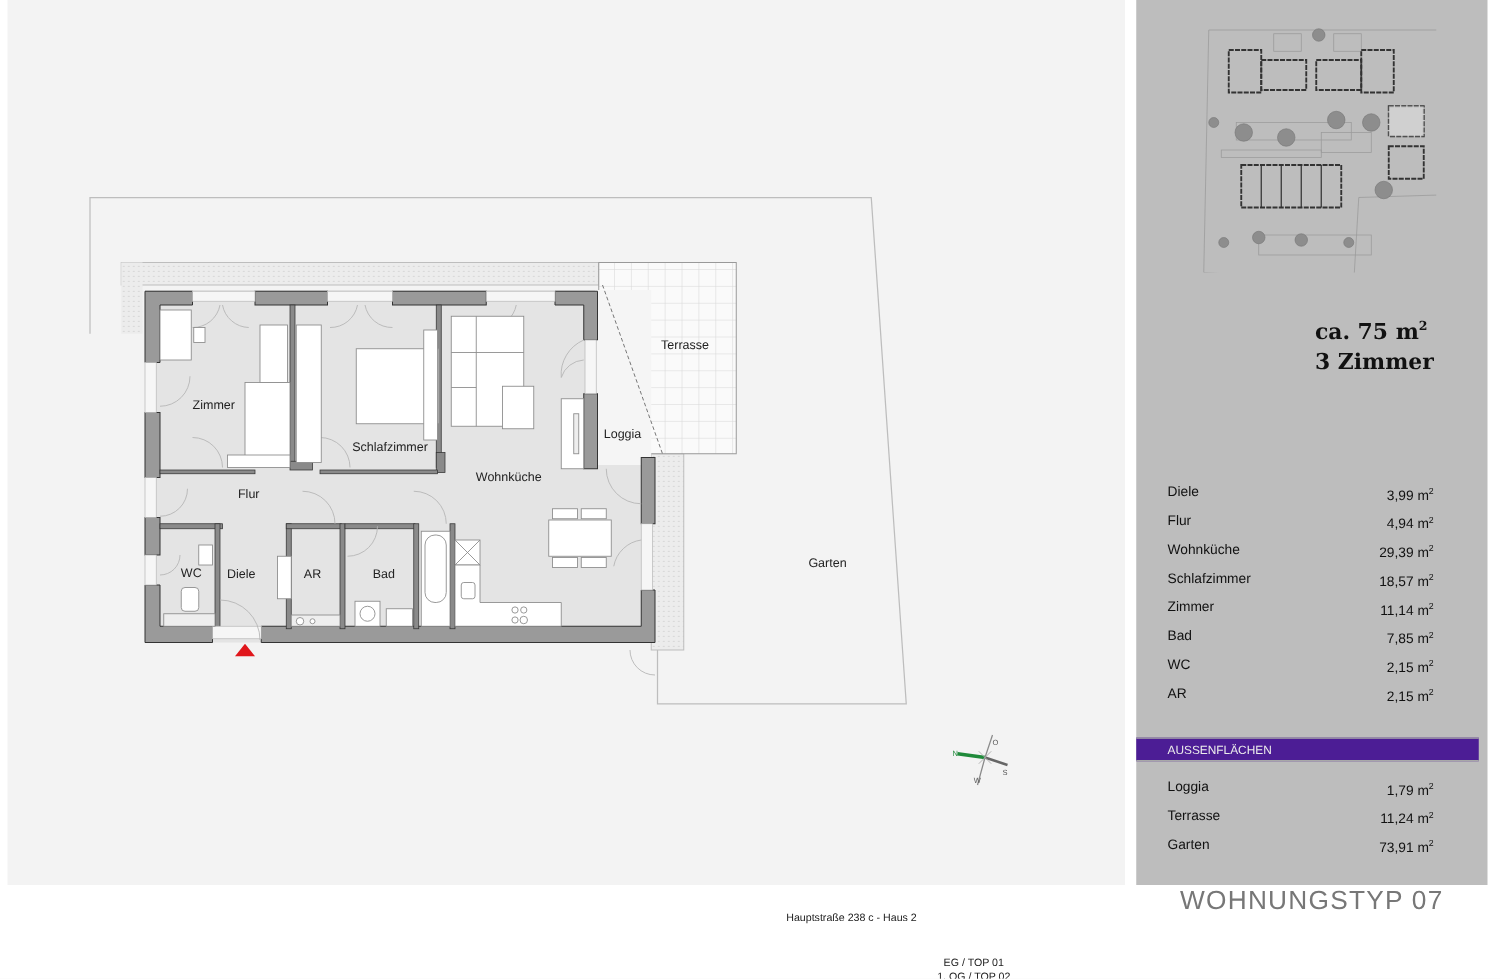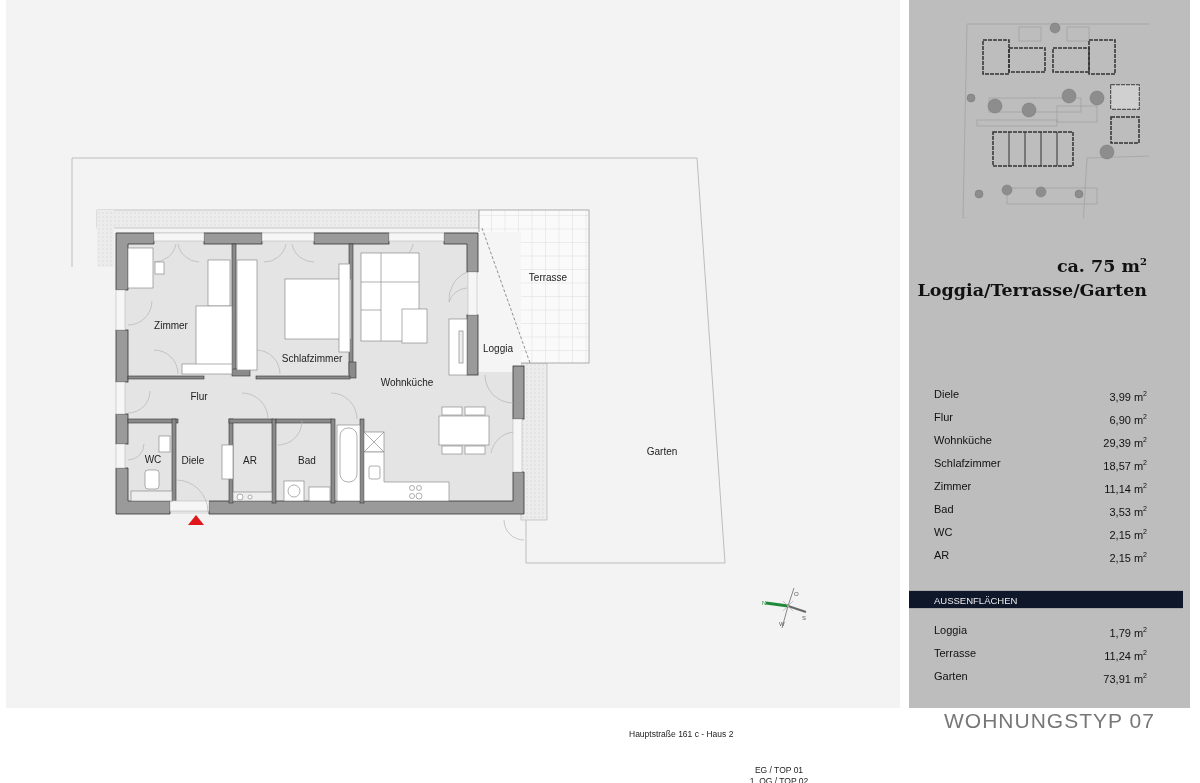--- a/index.html
+++ b/index.html
@@ -13,32 +13,32 @@
   .plan-svg { position: absolute; left: 0; top: 0; }
   .room-label {
     position: absolute; font-size: 10px; color: #222; white-space: nowrap;
     transform: translate(-50%, -50%);
   }
   .info-panel {
     position: absolute; left: 909px; top: 0; width: 281px; height: 708px; background: #bdbdbd;
   }
   .site-plan { position: absolute; left: 50px; top: 18px; }
   .summary {
-    position: absolute; right: 43px; top: 250px; text-align: right;
+    position: absolute; right: 43px; top: 250px; text-align: left;
     font-family: "DejaVu Serif", serif; font-weight: bold; color: #111;
     font-size: 17.5px; line-height: 24px;
   }
   .summary sup { font-size: 10px; }
   .area-list { position: absolute; left: 25px; top: 383px; width: 213px; }
   .area-row {
     display: flex; justify-content: space-between; font-size: 11px; color: #111; height: 23px; line-height: 22px;
   }
   .area-row sup { font-size: 7px; }
   .outdoor-bar {
-    position: absolute; left: 0; top: 590px; width: 274px; height: 19px; background: #0f172a;
+    position: absolute; left: 0; top: 590px; width: 274px; height: 19px; background: #4c1d95;
     color: #ececec; font-size: 9.5px; line-height: 19px; padding-left: 25px; box-sizing: border-box;
     border-top: 1px solid #a8a8a8; border-bottom: 1px solid #a8a8a8;
   }
   .outdoor-list { position: absolute; left: 25px; top: 619px; width: 213px; }
   .type-title {
     position: absolute; left: 944px; top: 709px; font-family: Liberation Sans, sans-serif;
     font-size: 21px; letter-spacing: 1px; color: #777;
   }
   .address { position: absolute; left: 629px; top: 729px; font-size: 8.5px; color: #222; }
   .floors { position: absolute; left: 740px; top: 729px; width: 78px; text-align: center; font-size: 8.5px; color: #222; line-height: 11px; margin-top: 36px; }
@@ -266,47 +266,47 @@
       <circle cx="20" cy="176" r="4"></circle>
       <circle cx="48" cy="172" r="5"></circle>
       <circle cx="82" cy="174" r="5"></circle>
       <circle cx="120" cy="176" r="4"></circle>
     </g>
     <rect x="152" y="67" width="28" height="24" fill="#d8d8d8" opacity="0.7"></rect>
   </svg>
 
   <div class="summary">
     <div><span>ca. 75 m</span><sup>2</sup></div>
-    <div>Loggia/Terrasse/Garten</div>
+    <div>3 Zimmer</div>
   </div>
 
   <div class="area-list">
     <div class="area-row">
         <span>Diele</span>
         <span><span>3,99 m</span><sup>2</sup></span>
       </div>
     <div class="area-row">
         <span>Flur</span>
-        <span><span>6,90 m</span><sup>2</sup></span>
+        <span><span>4,94 m</span><sup>2</sup></span>
       </div>
     <div class="area-row">
         <span>Wohnküche</span>
         <span><span>29,39 m</span><sup>2</sup></span>
       </div>
     <div class="area-row">
         <span>Schlafzimmer</span>
         <span><span>18,57 m</span><sup>2</sup></span>
       </div>
     <div class="area-row">
         <span>Zimmer</span>
         <span><span>11,14 m</span><sup>2</sup></span>
       </div>
     <div class="area-row">
         <span>Bad</span>
-        <span><span>3,53 m</span><sup>2</sup></span>
+        <span><span>7,85 m</span><sup>2</sup></span>
       </div>
     <div class="area-row">
         <span>WC</span>
         <span><span>2,15 m</span><sup>2</sup></span>
       </div>
     <div class="area-row">
         <span>AR</span>
         <span><span>2,15 m</span><sup>2</sup></span>
       </div>
   </div>
@@ -322,19 +322,19 @@
         <span>Terrasse</span>
         <span><span>11,24 m</span><sup>2</sup></span>
       </div>
     <div class="area-row">
         <span>Garten</span>
         <span><span>73,91 m</span><sup>2</sup></span>
       </div>
   </div>
 </div>
 
-<div class="address">Hauptstraße 161 c - Haus 2</div>
+<div class="address">Hauptstraße 238 c - Haus 2</div>
 <div class="floors">
   <div>EG / TOP 01</div>
   <div>1. OG / TOP 02</div>
   <div>2. OG / TOP 03</div>
 </div>
 <div class="type-title">WOHNUNGSTYP 07</div>
 
 </body></html>

